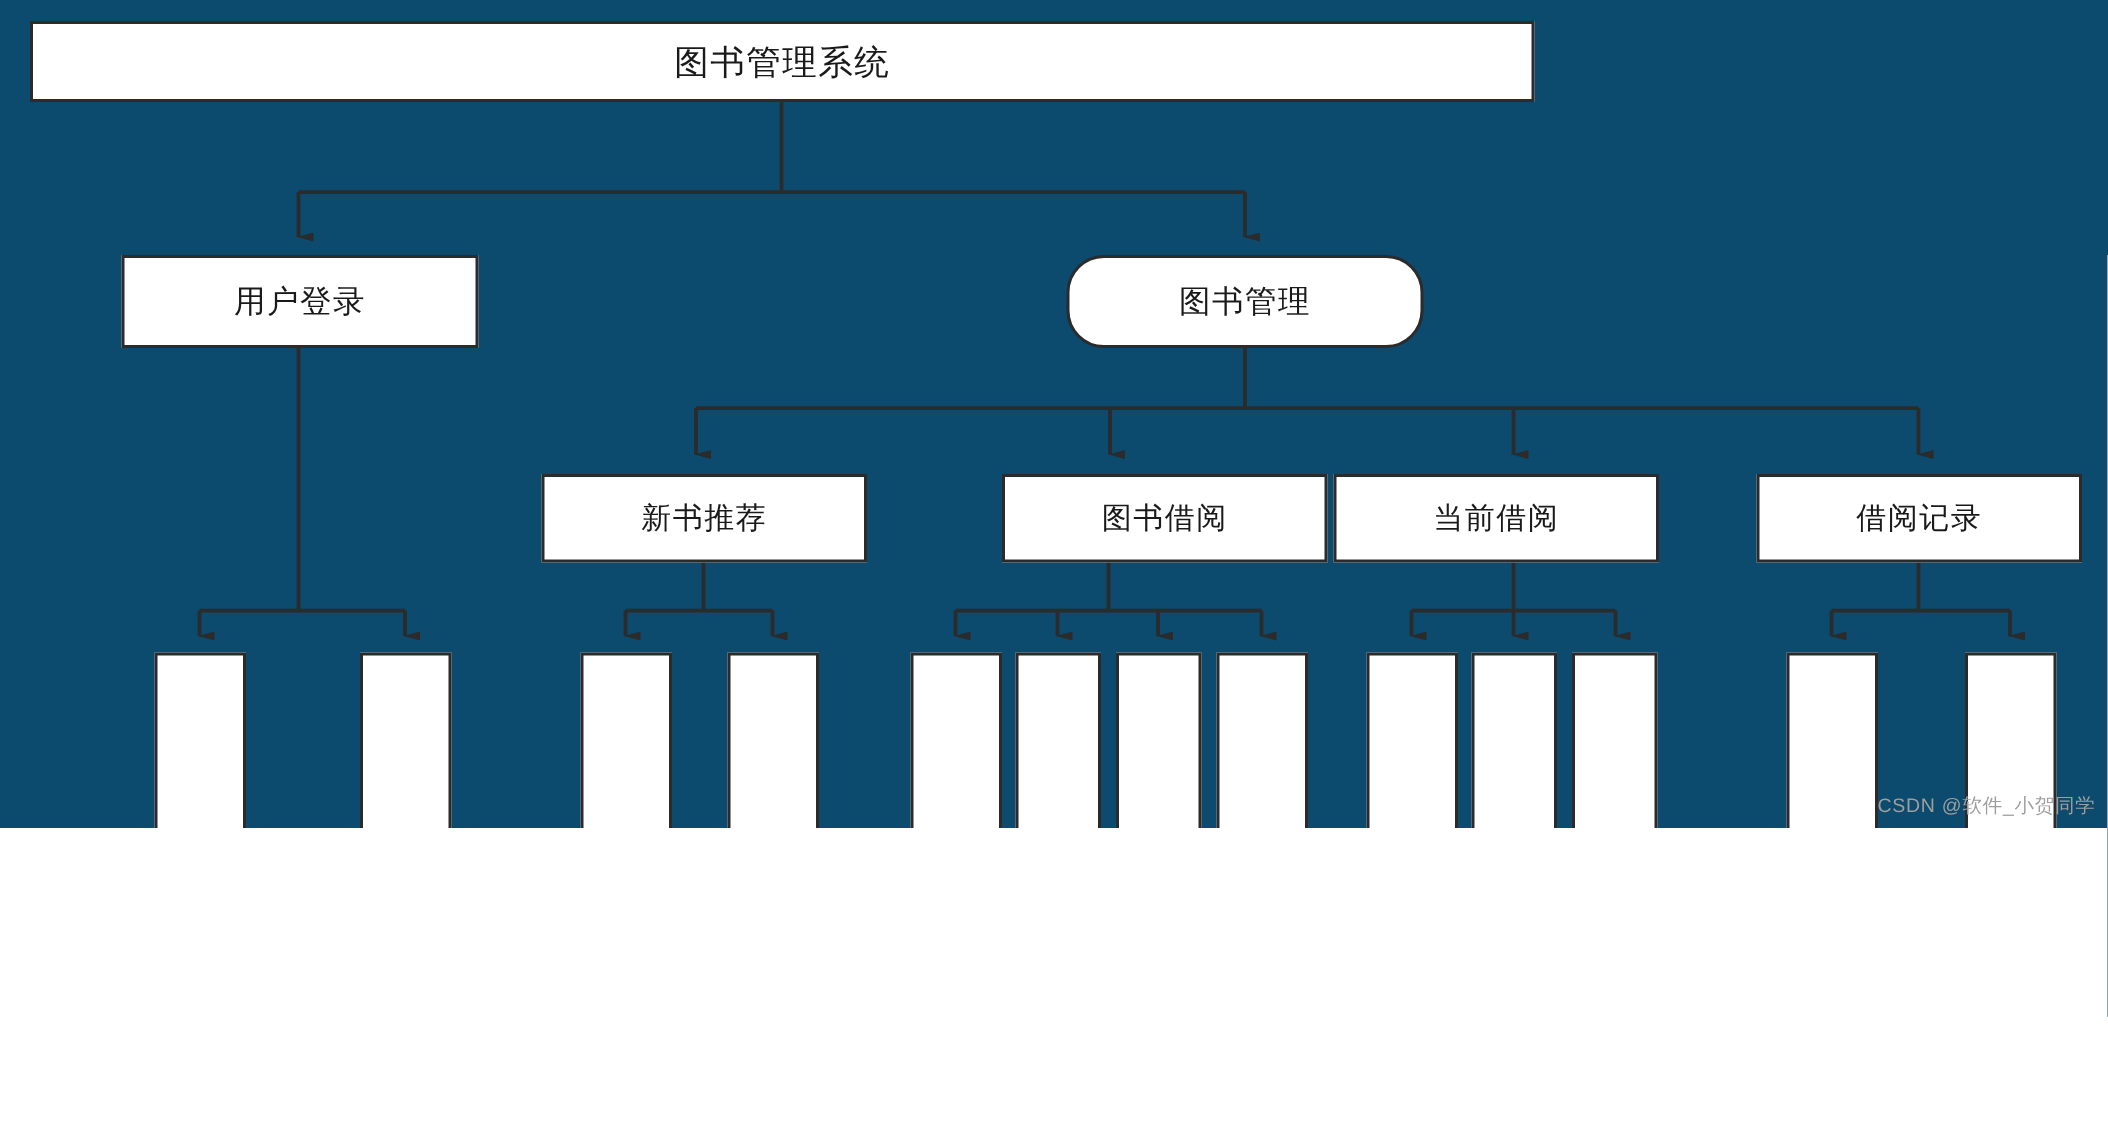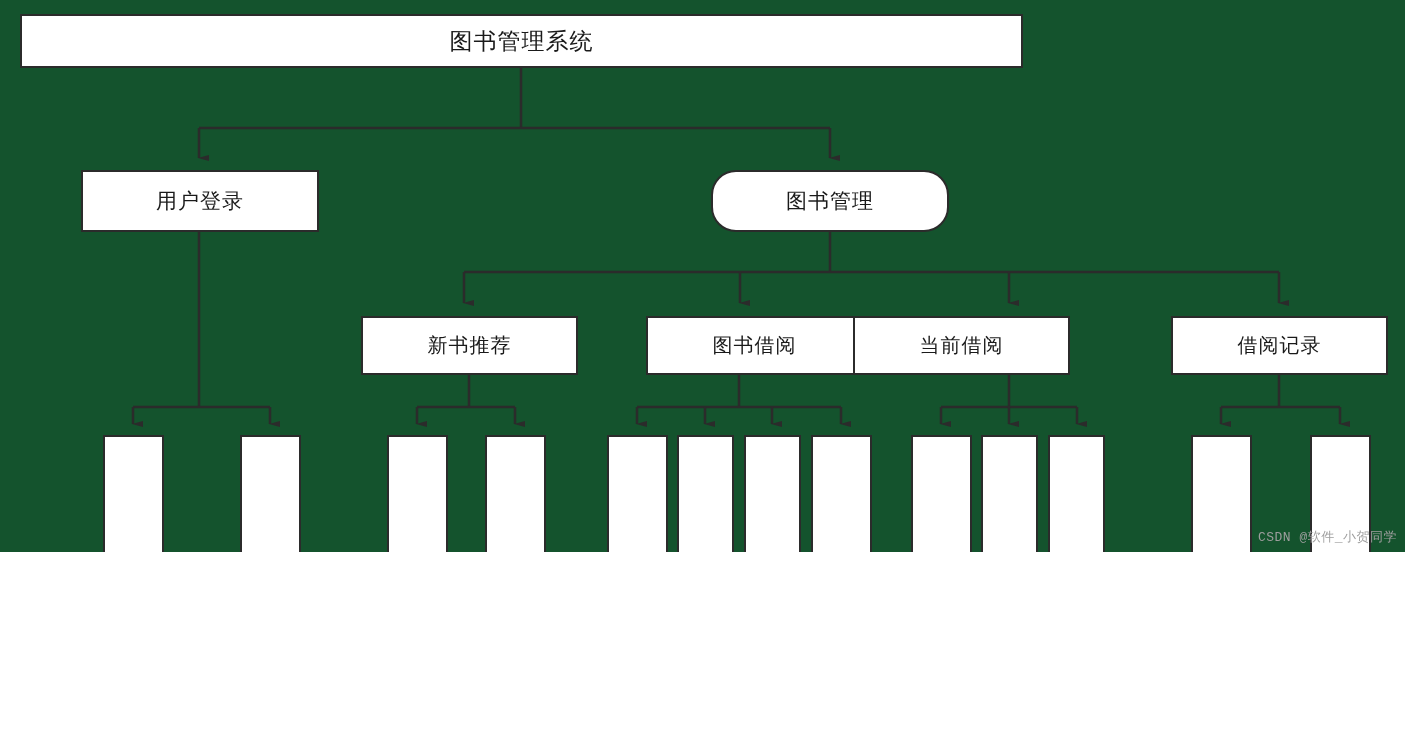--- a/index.html
+++ b/index.html
@@ -7,23 +7,22 @@
     padding: 0;
     background: #ffffff;
   }
   body {
     font-family: "Liberation Sans", "DejaVu Sans", sans-serif;
   }
   #canvas {
     position: relative;
     width: 1405px;
     height: 552px;
-    background: #14532d;
+    background: #0c4a6e;
     overflow: hidden;
-    font-family: Liberation Mono, monospace;
   }
   #wires {
     position: absolute;
     left: 0;
     top: 0;
     width: 1405px;
     height: 747px;
     pointer-events: none;
   }
   .node {
@@ -137,24 +136,24 @@
   <div class="node lvl2" style="left:81px; top:170px; width:238px; height:62px;">
     <span class="htext">用户登录</span>
   </div>
   <div class="node lvl2" style="left:711px; top:170px; width:238px; height:62px;border-radius:25px;">
     <span class="htext">图书管理</span>
   </div>
 
   <div class="node lvl3" style="left:361px; top:316px; width:217px; height:59px;">
     <span class="htext">新书推荐</span>
   </div>
-  <div class="node lvl3" style="left:646px; top:316px; width:217px; height:59px;">
+  <div class="node lvl3" style="left:668px; top:316px; width:217px; height:59px;">
     <span class="htext">图书借阅</span>
   </div>
-  <div class="node lvl3" style="left:853px; top:316px; width:217px; height:59px;">
+  <div class="node lvl3" style="left:889px; top:316px; width:217px; height:59px;">
     <span class="htext">当前借阅</span>
   </div>
   <div class="node lvl3" style="left:1171px; top:316px; width:217px; height:59px;">
     <span class="htext">借阅记录</span>
   </div>
 
   <div class="node leaf" style="left:103px; top:435px; width:61px; height:301px;">
     <span class="vtext">用户登录</span>
   </div>
   <div class="node leaf" style="left:240px; top:435px; width:61px; height:301px;">

